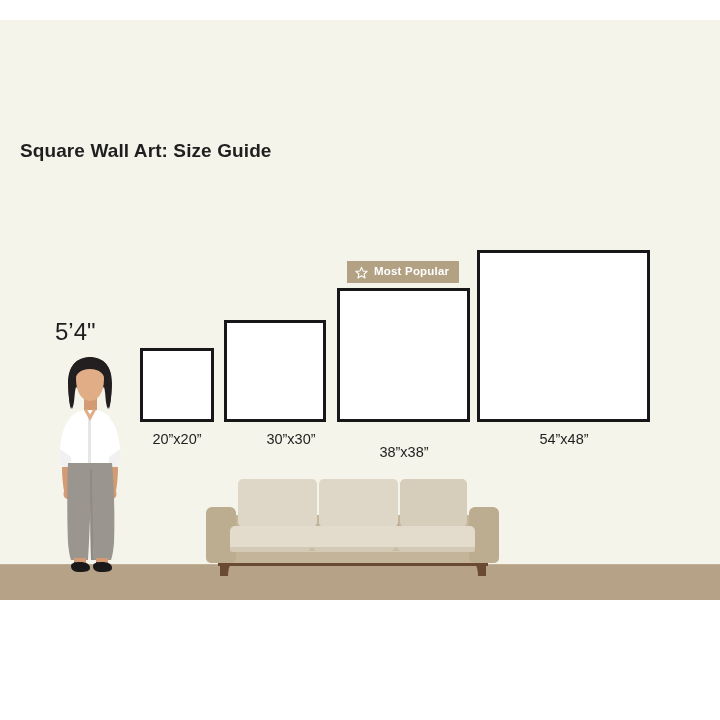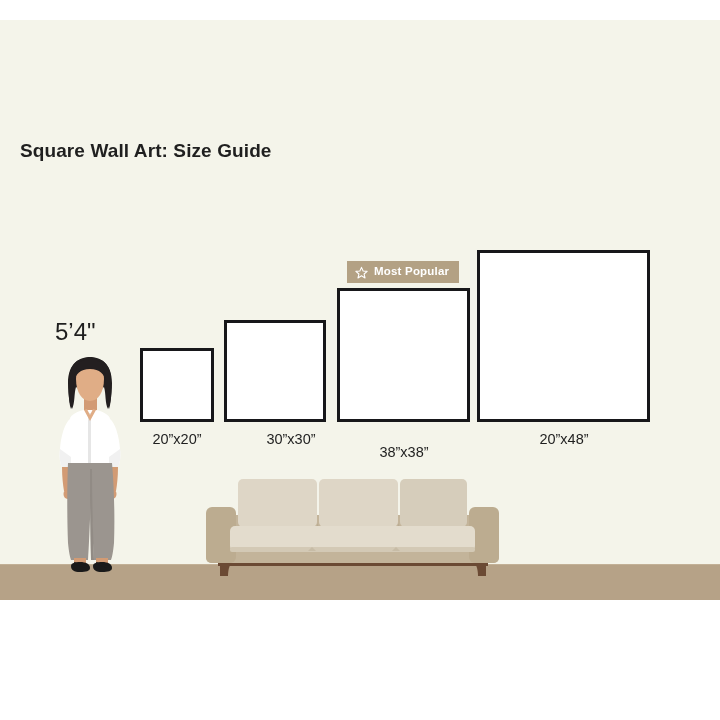--- a/index.html
+++ b/index.html
@@ -157,21 +157,21 @@
   </div>
 
   <div class="frame" style="left: 140px; top: 348px; width: 74px; height: 74px;"></div>
   <div class="frame" style="left: 224px; top: 320px; width: 102px; height: 102px;"></div>
   <div class="frame" style="left: 337px; top: 288px; width: 133px; height: 134px;"></div>
   <div class="frame" style="left: 477px; top: 250px; width: 173px; height: 172px;"></div>
 
   <div class="size-label" style="left: 177px; top: 431px;">20”x20”</div>
   <div class="size-label" style="left: 275px; top: 431px; margin-left: 16px;">30”x30”</div>
   <div class="size-label" style="left: 404px; top: 444px;">38”x38”</div>
-  <div class="size-label" style="left: 564px; top: 431px;">20”x48”</div>
+  <div class="size-label" style="left: 564px; top: 431px;">54”x48”</div>
 
   <div id="badge" style="background: rgb(179, 161, 132);">
     <span>
       <svg width="13" height="13" viewBox="0 0 24 24" fill="none" stroke="#ffffff" stroke-width="2" stroke-linejoin="round" stroke-linecap="round">
         <polygon points="12,2.5 15,9.3 22.4,9.9 16.8,14.8 18.5,22 12,18.1 5.5,22 7.2,14.8 1.6,9.9 9,9.3"></polygon>
       </svg>
     </span>
     <span class="badge-text" style="color: rgb(255, 255, 255);">Most Popular</span>
   </div>
 

